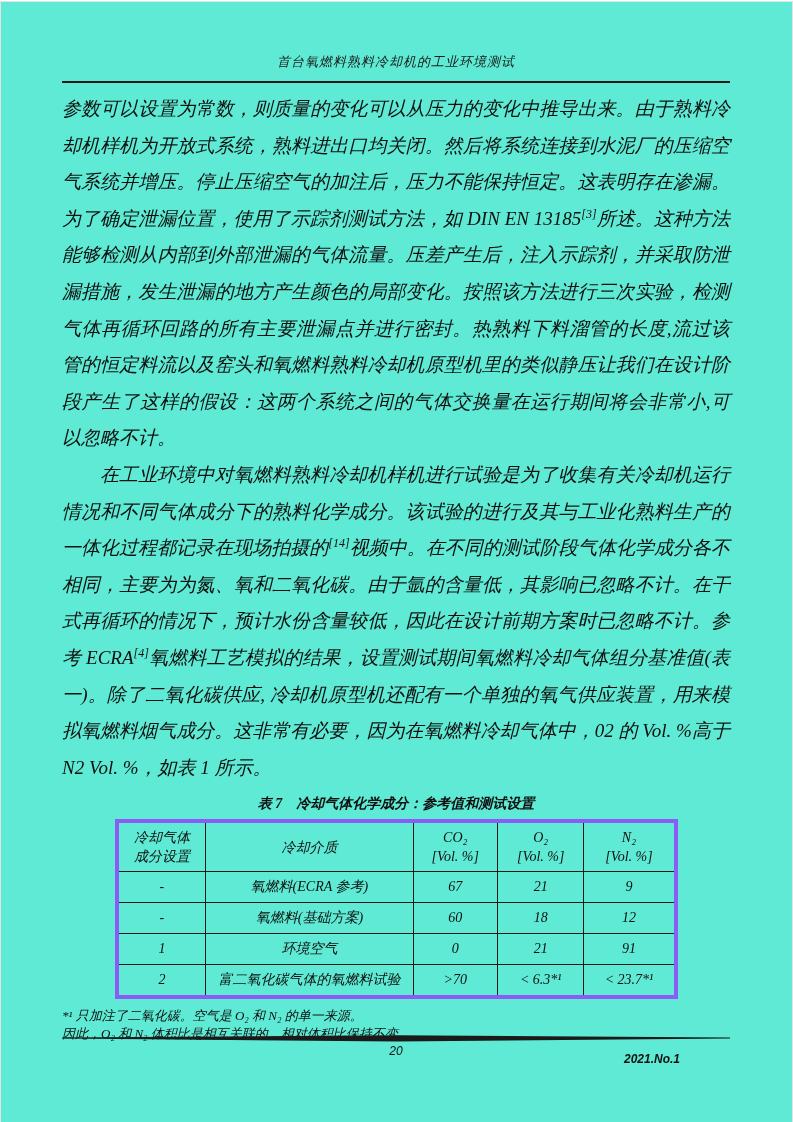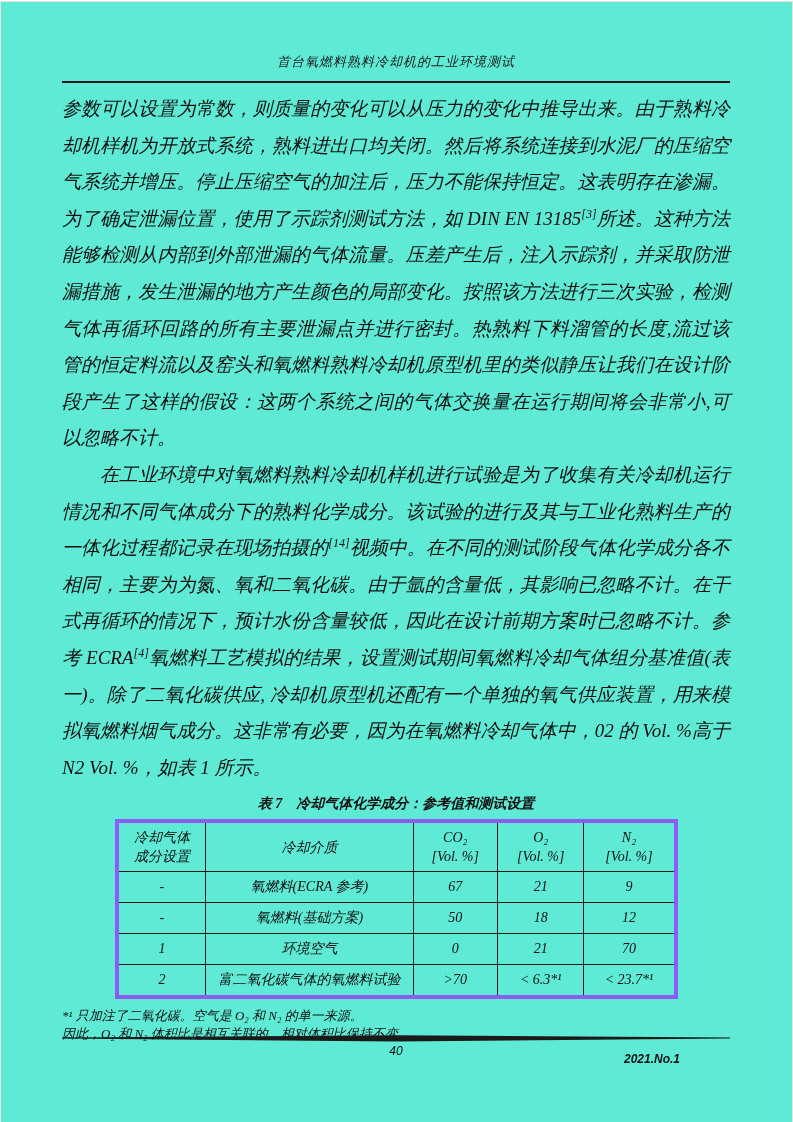--- a/index.html
+++ b/index.html
@@ -173,30 +173,30 @@
           <tr>
             <td>-</td>
             <td>氧燃料(ECRA 参考)</td>
             <td>67</td>
             <td>21</td>
             <td>9</td>
           </tr>
           <tr>
             <td>-</td>
             <td>氧燃料(基础方案)</td>
-            <td>50</td>
+            <td>60</td>
             <td>18</td>
             <td>12</td>
           </tr>
           <tr>
             <td>1</td>
             <td>环境空气</td>
             <td>0</td>
             <td>21</td>
-            <td>70</td>
+            <td>91</td>
           </tr>
           <tr>
             <td>2</td>
             <td>富二氧化碳气体的氧燃料试验</td>
             <td>&gt;70</td>
             <td>&lt; 6.3*¹</td>
             <td>&lt; 23.7*¹</td>
           </tr>
         </tbody>
     </table>
@@ -206,17 +206,17 @@
         <div>因此，O₂ 和 N₂ 体积比是相互关联的，相对体积比保持不变。</div>
       </div>
 
   </div>
 
   <div class="footer">
     <svg class="footer-rule-svg" viewBox="0 0 668 7" preserveAspectRatio="none">
       <polygon points="0,2.6 334,0.2 668,2.6 668,3.6 334,6.4 0,3.6" fill="#1a1a1a"></polygon>
     </svg>
     <div class="footer-row">
-      <div class="page-number">40</div>
+      <div class="page-number">20</div>
       <div class="issue-label">2021.No.1</div>
     </div>
   </div>
 </div>
 
 </body></html>

